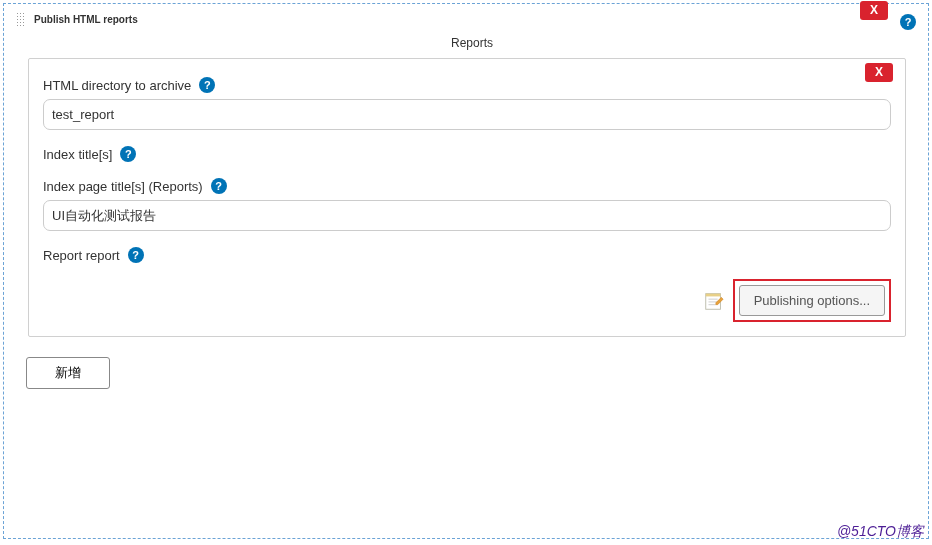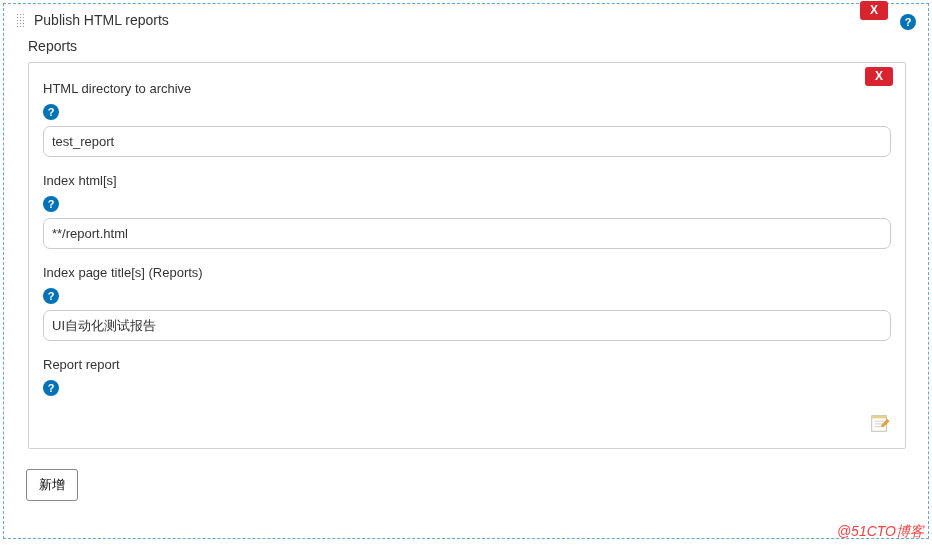--- a/index.html
+++ b/index.html
@@ -1,36 +1,36 @@
 <!DOCTYPE html>
 <html><head>
 <meta charset="utf-8">
 <style>
 * { box-sizing: border-box; margin: 0; padding: 0; }
 body { font-family: Arial, "Microsoft YaHei", sans-serif; font-size: 13px; color: #333; background: #fff; width: 932px; height: 545px; overflow: hidden; position: relative; }
 .outer-panel { border: 1px dashed #6ba3d6; margin: 3px; padding: 0; height: 536px; position: relative; }
 .section-header { display: flex; align-items: center; padding: 8px 12px; position: relative; }
 .drag-handle { display: inline-block; width: 10px; height: 14px; margin-right: 8px; background-image: radial-gradient(circle, #999 1px, transparent 1px); background-size: 3px 3px; }
-.section-title { font-weight: normal; font-size: 14px; color: #333; }
+.section-title { font-weight: bold; font-size: 10px; color: #333; }
 .help-icon { display: inline-flex; align-items: center; justify-content: center; width: 16px; height: 16px; border-radius: 50%; background: #0073b6; color: #fff; font-size: 11px; font-weight: bold; cursor: pointer; }
 .header-help { position: absolute; right: 12px; top: 10px; }
 .delete-btn { position: absolute; background: #d9232e; color: #fff; font-weight: bold; font-size: 12px; padding: 2px 10px 3px 10px; border-radius: 3px; cursor: pointer; border: none; line-height: 1.2; }
 .outer-delete { top: -3px; right: 40px; }
 .inner-delete { top: 4px; right: 12px; }
-.sub-label { padding: 2px 12px 8px 24px; font-size: 14px; color: #333; }
+.sub-label { padding: 2px 12px 8px 24px; font-size: 12px; color: #333; text-align: center; }
 .inner-panel { border: 1px solid #d0d0d0; margin: 0 22px 10px 24px; padding: 18px 14px 14px 14px; position: relative; border-radius: 2px; }
 .field-row { margin-bottom: 16px; }
-.field-label { display: flex; align-items: flex-start; gap: 8px; margin-bottom: 6px; font-size: 13px; color: #333; flex-direction: column; }
+.field-label { display: flex; align-items: flex-end; gap: 8px; margin-bottom: 6px; font-size: 13px; color: #333; }
 .text-input { width: 100%; padding: 7px 8px; border: 1px solid #ccc; border-radius: 7px; font-size: 13px; color: #333; }
 .pub-row { display: flex; justify-content: flex-end; align-items: center; gap: 8px; margin-top: 6px; }
 .notes-icon { width: 22px; height: 22px; display: inline-block; }
 .pub-btn { border: 1px solid #999; background: #f5f5f5; padding: 7px 14px; font-size: 13px; color: #555; border-radius: 3px; cursor: pointer; }
 .pub-highlight { border: 2px solid #d9232e; padding: 4px; display: inline-block; }
-.add-btn { margin: 10px 0 0 22px; border: 1px solid #888; background: #fff; padding: 6px 12px; font-size: 13px; border-radius: 3px; cursor: pointer; }
-.watermark { position: absolute; right: 8px; bottom: 4px; color: #ef4444; font-size: 14px; font-style: italic; pointer-events: none; }
+.add-btn { margin: 10px 0 0 22px; border: 1px solid #888; background: #fff; padding: 6px 28px; font-size: 13px; border-radius: 3px; cursor: pointer; }
+.watermark { position: absolute; right: 8px; bottom: 4px; color: #4c1d95; font-size: 14px; font-style: italic; pointer-events: none; }
 </style>
 </head>
 <body>
 
 <div class="outer-panel">
   <button class="delete-btn outer-delete">X</button>
   <div class="section-header">
     <span class="drag-handle"></span>
     <span class="section-title">Publish HTML reports</span>
     <span class="help-icon header-help">?</span>
@@ -43,24 +43,23 @@
     <div class="field-row">
       <div class="field-label">
         <span>HTML directory to archive</span>
         <span class="help-icon">?</span>
       </div>
       <input type="text" class="text-input" value="test_report" style="">
     </div>
 
     <div class="field-row">
       <div class="field-label">
-        <span>Index html[s]</span>
+        <span>Index title[s]</span>
         <span class="help-icon">?</span>
       </div>
-      <input type="text" class="text-input" value="**/report.html" style="">
     </div>
 
     <div class="field-row">
       <div class="field-label">
         <span>Index page title[s] (Reports)</span>
         <span class="help-icon">?</span>
       </div>
       <input type="text" class="text-input" value="UI自动化测试报告" style="">
     </div>
 
@@ -75,19 +74,22 @@
       <span class="notes-icon">
         <svg viewBox="0 0 24 24" width="22" height="22">
             <rect x="3" y="4" width="16" height="17" fill="#fff" stroke="#bba" stroke-width="1"></rect>
             <rect x="3" y="4" width="16" height="3" fill="#e8d088"></rect>
             <line x1="6" y1="10" x2="16" y2="10" stroke="#ccc"></line>
             <line x1="6" y1="13" x2="16" y2="13" stroke="#ccc"></line>
             <line x1="6" y1="16" x2="14" y2="16" stroke="#ccc"></line>
             <path d="M14 14 L20 8 L22 10 L16 16 L14 16 Z" fill="#e8a23c" stroke="#c77b1a" stroke-width="0.5"></path>
           </svg>
       </span>
+      <span class="pub-highlight">
+        <button class="pub-btn">Publishing options...</button>
+      </span>
     </div>
   </div>
 
   <button class="add-btn">新增</button>
 </div>
 
 <div class="watermark">@51CTO博客</div>
 
 </body></html>

